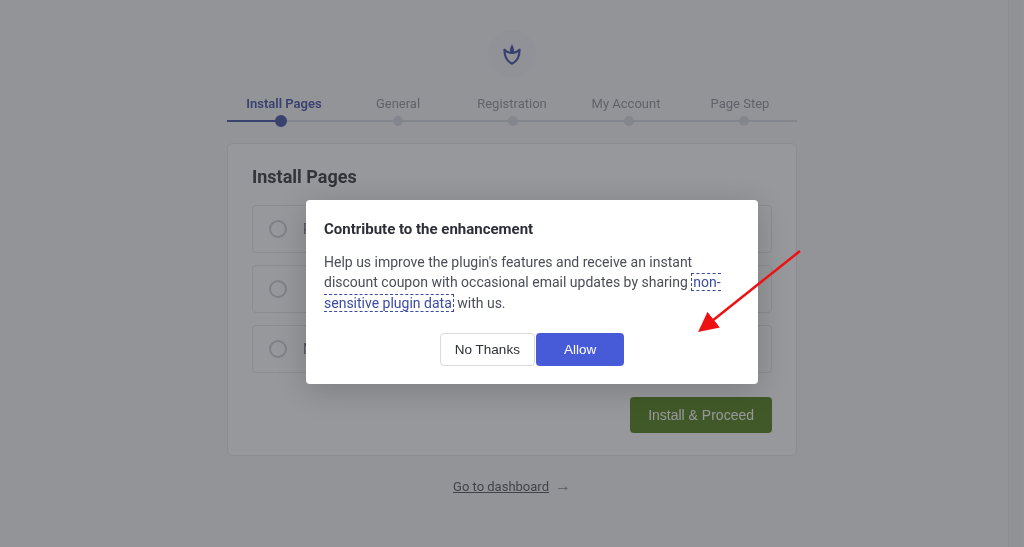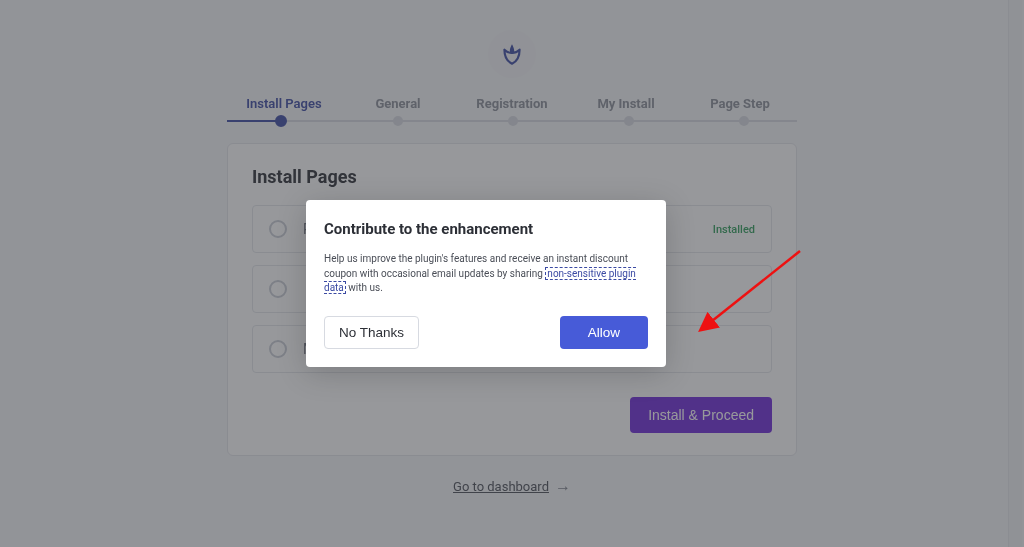--- a/index.html
+++ b/index.html
@@ -14,21 +14,21 @@
   }
   .logo-wrap { display: flex; justify-content: center; margin-bottom: 18px; }
   .logo {
     width: 48px; height: 48px; border-radius: 50%;
     background: #f2f3f6; display: flex; align-items: center; justify-content: center;
   }
   .logo svg { width: 26px; height: 26px; }
 
   
   .stepper { display: flex; justify-content: space-between; position: relative; margin: 0 0 4px 0; }
-  .step { flex: 1; text-align: center; font-size: 13px; color: #8a8f99; font-weight: 700; cursor: pointer; }
+  .step { flex: 1; text-align: center; font-size: 13px; color: #8a8f99; font-weight: 400; cursor: pointer; }
   .step.active { color: #3b4aa3; font-weight: 600; }
   .step-line-wrap { position: relative; height: 12px; margin-bottom: 16px; }
   .step-line {
     position: absolute; top: 5px; left: 0; right: 0; height: 2px; background: #d7dae1;
   }
   .step-line-fill {
     position: absolute; top: 5px; left: 0; height: 2px; background: #3b4aa3; width: 10%;
   }
   .step-dots { position: absolute; inset: 0; display: flex; justify-content: space-between; padding: 0 48px; }
   .dot { width: 10px; height: 10px; border-radius: 50%; background: #d7dae1; border: 2px solid #d7dae1; margin-top: 1px; }
@@ -49,45 +49,45 @@
     width: 18px; height: 18px; border: 2px solid #c9cdd6; border-radius: 50%;
     margin-right: 16px; flex-shrink: 0;
   }
   .page-row .label { font-size: 14px; color: #6a6f7a; flex: 1; }
   .installed {
     font-size: 11px; color: #2e9e5b; font-weight: 500;
   }
 
   .card-footer { display: flex; justify-content: flex-end; margin-top: 24px; }
   .btn-primary {
-    background: #6d28d9; color: #fff; border: none; border-radius: 4px;
+    background: #4d7c0f; color: #fff; border: none; border-radius: 4px;
     padding: 10px 18px; font-size: 14px; font-weight: 500; cursor: pointer;
   }
 
   .dash-link-wrap { text-align: center; margin-top: 20px; }
   .dash-link {
     font-size: 13px; color: #4a4e57; text-decoration: underline; cursor: pointer;
   }
   .dash-arrow { margin-left: 6px; font-style: normal; color: #7a7f89; }
 
   
   .scrim {
     position: absolute; inset: 0; background: rgba(55, 58, 64, 0.52);
   }
 
   
   .modal {
-    position: absolute; top: 200px; left: 306px; width: 360px;
+    position: absolute; top: 200px; left: 306px; width: 452px;
     background: #fff; border-radius: 4px; padding: 20px 18px 18px 18px;
     box-shadow: 0 6px 30px rgba(0,0,0,0.18);
   }
   .modal h3 { font-size: 15px; font-weight: 700; color: #2c2f36; margin-bottom: 14px; }
-  .modal p { font-size: 10px; color: #4a4e57; line-height: 1.45; }
+  .modal p { font-size: 14px; color: #4a4e57; line-height: 1.45; }
   .modal p .link { color: #3b4aa3; display: inline; border: 1px dashed #3b4aa3; padding: 0 1px; cursor: pointer; }
-  .modal-actions { display: flex; justify-content: space-between; gap: 1px; margin-top: 20px; }
+  .modal-actions { display: flex; justify-content: center; gap: 1px; margin-top: 20px; }
   .btn-secondary {
     background: #fff; border: 1px solid #d7dae1; color: #2c2f36;
     border-radius: 4px; padding: 8px 14px; font-size: 13.5px; font-weight: 500; cursor: pointer;
   }
   .btn-allow {
     background: #475bd8; color: #fff; border: none; border-radius: 4px;
     padding: 8px 28px; font-size: 13.5px; font-weight: 500; cursor: pointer;
   }
 
   
@@ -109,21 +109,21 @@
         <path d="M12 3 C13 5 14 7 14 9 C14 11 13 12 12 12 C11 12 10 11 10 9 C10 7 11 5 12 3 Z" fill="#3b4aa3"></path>
         <path d="M5 8 C5 15 8 19 12 21 C16 19 19 15 19 8 C17 10 15 11 12 11 C9 11 7 10 5 8 Z" fill="none" stroke="#3b4aa3" stroke-width="2" stroke-linejoin="round"></path>
       </svg>
     </div>
   </div>
 
   <div class="stepper">
     <div class="step active">Install Pages</div>
     <div class="step">General</div>
     <div class="step">Registration</div>
-    <div class="step">My Install</div>
+    <div class="step">My Account</div>
     <div class="step">Page Step</div>
   </div>
   <div class="step-line-wrap">
     <div class="step-line"></div>
     <div class="step-line-fill"></div>
     <div class="step-dots">
       <div class="dot active"></div>
       <div class="dot"></div>
       <div class="dot"></div>
       <div class="dot"></div>

